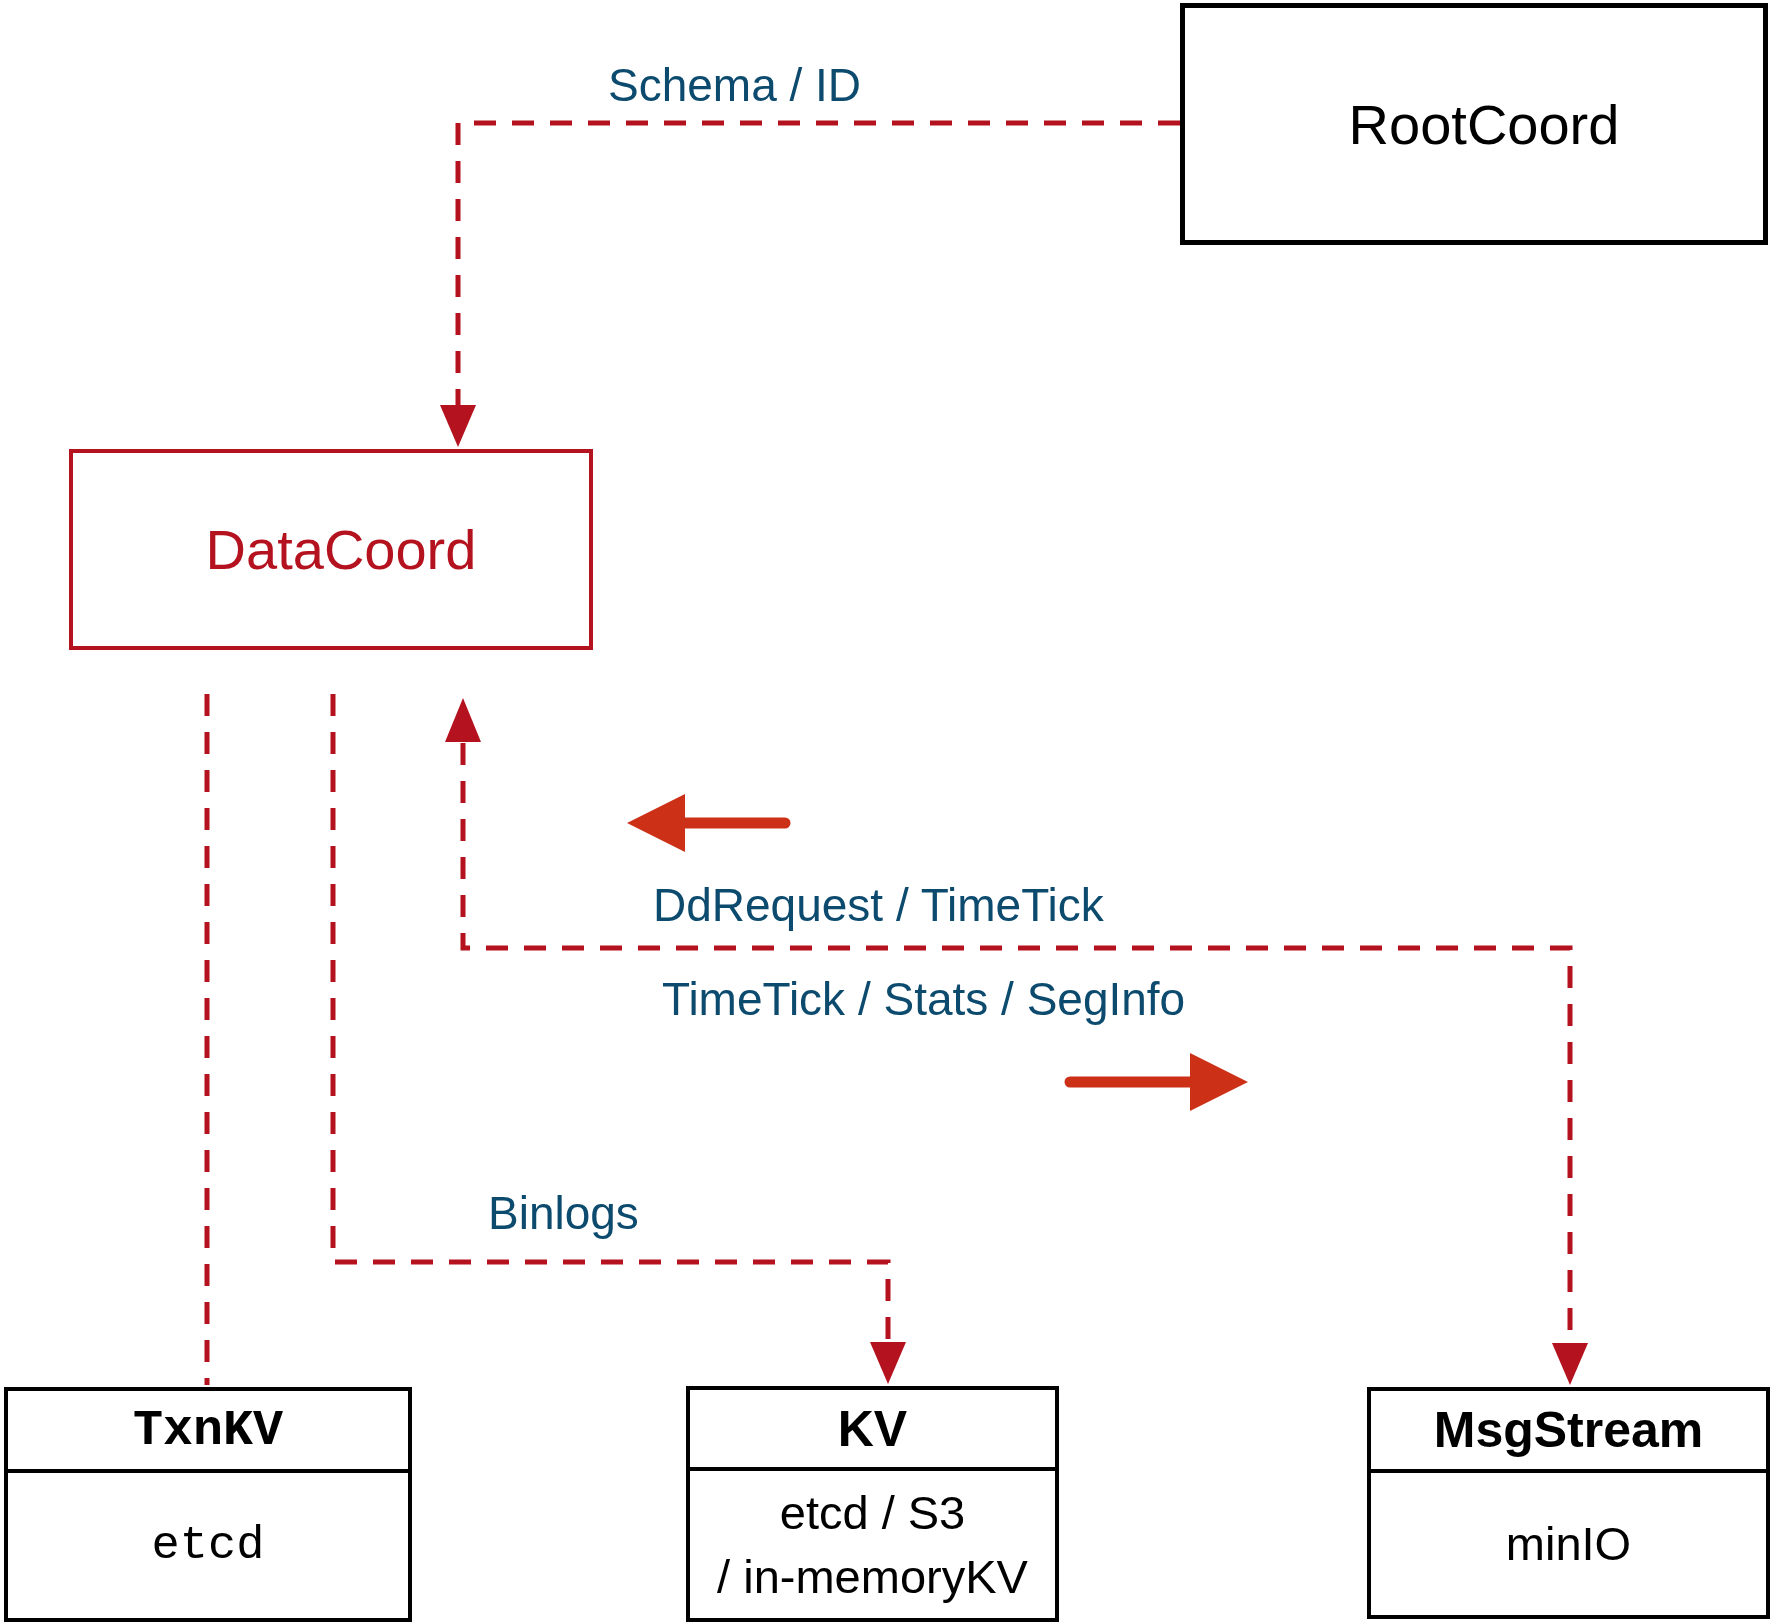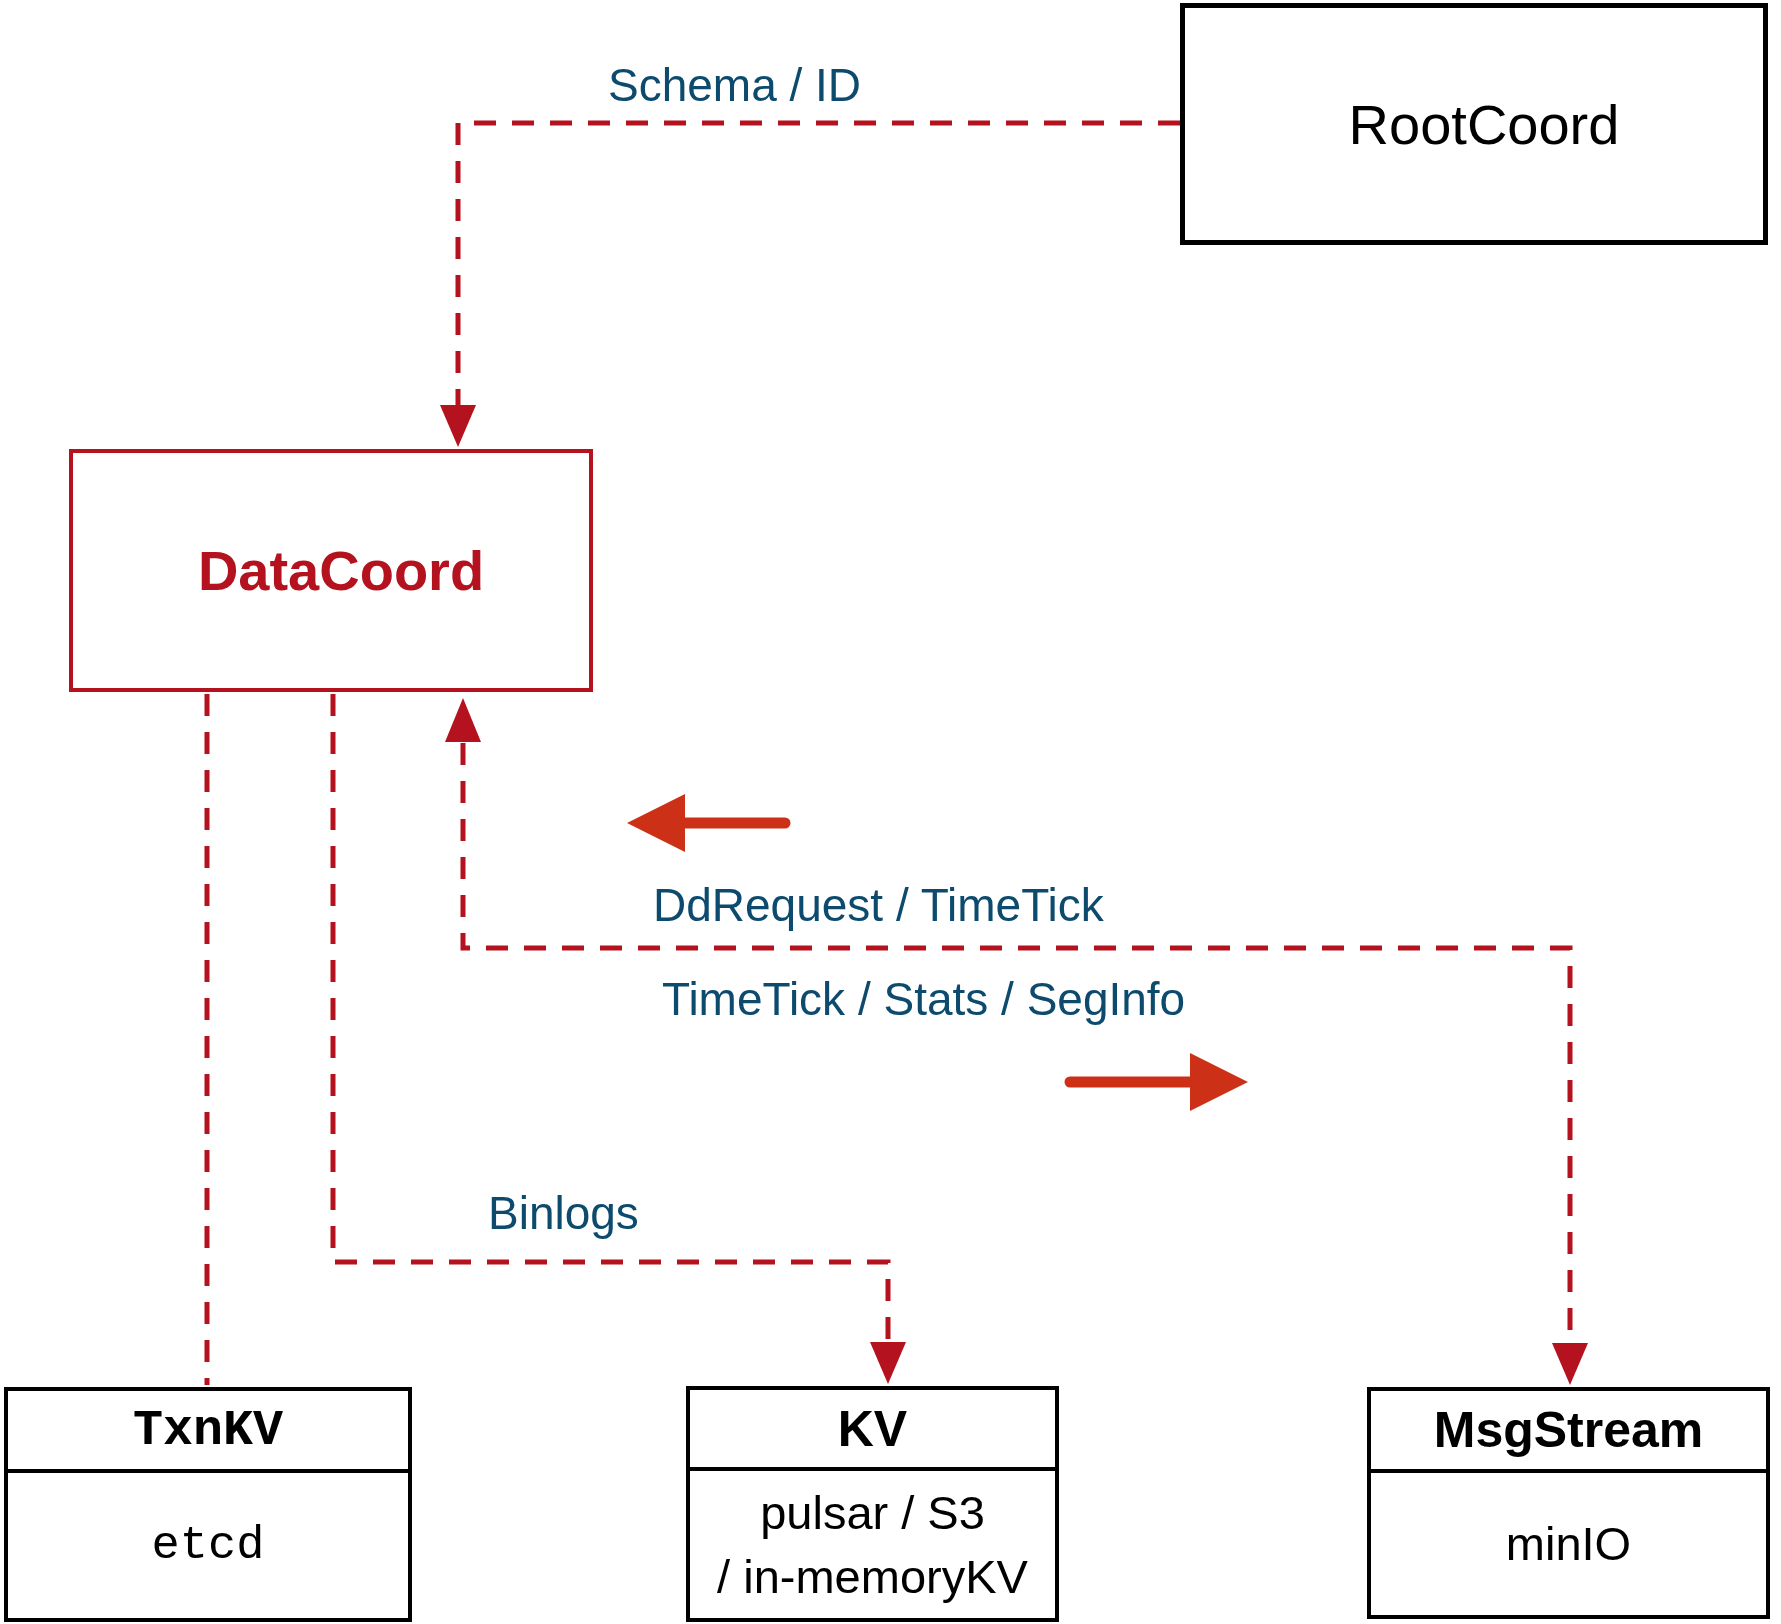--- a/index.html
+++ b/index.html
@@ -129,35 +129,35 @@
     <g>
       <path class="solid-arrow-shaft" d="M 1070 1082 H 1200"></path>
       <polygon class="solid-arrow-head" points="1248,1082 1190,1053 1190,1111"></polygon>
     </g>
   </svg>
 
   <div class="node black-box" style="left:1180px; top:3px; width:588px; height:242px;">
     <span>RootCoord</span>
   </div>
 
-  <div class="node red-box" style="left:69px; top:449px; width:524px; height:243px;font-weight:bold;">
+  <div class="node red-box" style="left:69px; top:449px; width:524px; height:201px;">
     <span>DataCoord</span>
   </div>
 
   <div class="tbox" style="left:4px; top:1387px; width:408px; height:235px;font-family:Liberation Mono, monospace;">
     <div class="tbox-header" style="height:78px;">TxnKV</div>
     <div class="tbox-body">
       <span>etcd</span>
     </div>
   </div>
 
   <div class="tbox" style="left:686px; top:1386px; width:373px; height:236px;">
     <div class="tbox-header" style="height:77px;">KV</div>
     <div class="tbox-body">
-      <span>pulsar / S3</span>
+      <span>etcd / S3</span>
       <span>/ in-memoryKV</span>
     </div>
   </div>
 
   <div class="tbox" style="left:1367px; top:1387px; width:403px; height:232px;">
     <div class="tbox-header" style="height:78px;">MsgStream</div>
     <div class="tbox-body">
       <span>minIO</span>
     </div>
   </div>

